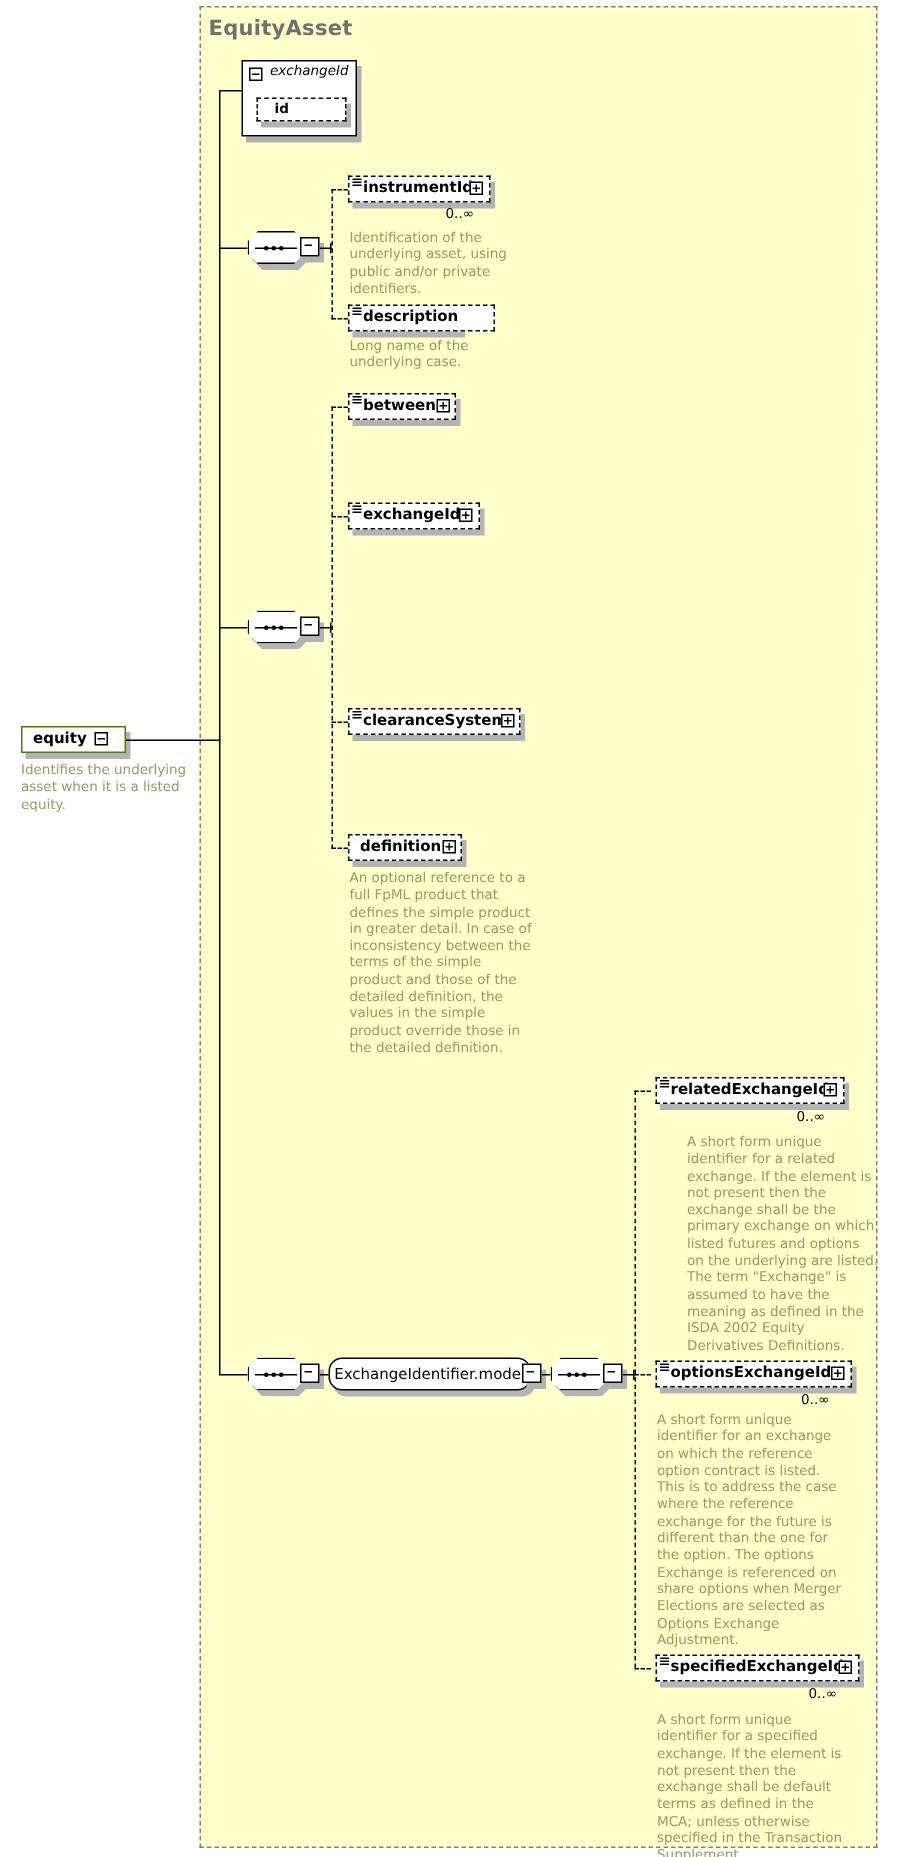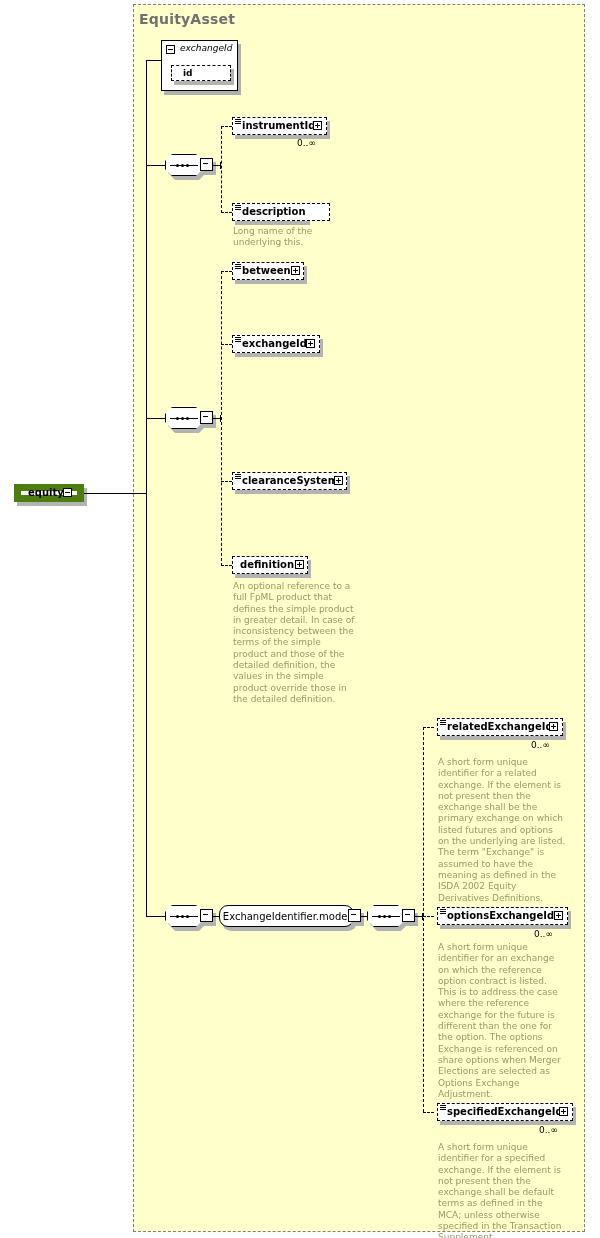--- a/index.html
+++ b/index.html
@@ -74,21 +74,21 @@
   
   .node{
     position:absolute;
     box-sizing:border-box;
     background:#ffffff;
     display:flex;
     align-items:center;
     white-space:nowrap;
   }
   .node.dashed{ border:1px dashed #000000; }
-  .node.solid{ border:7px solid #4d7c0f; }
+  .node.solid{ border:1px solid #4d7c0f; }
   .node-label{
     font-size:10px;
     font-weight:bold;
     color:#000;
     padding-left:9px;
     padding-right:3px;
     line-height:1;
   }
   .node-shadow{
     position:absolute;
@@ -195,20 +195,21 @@
 <div id="canvas">
 
   <div class="ct-box" style="left:133px;top:4px;width:452px;height:1228px;"></div>
   <div class="ct-title" style="left:139px;top:11px;">EquityAsset</div>
 
   <div class="node-shadow" style="left:17px;top:488px;width:70px;height:18px;"></div>
   <div class="node solid" style="left:14px;top:484px;width:70px;height:18px;padding-left:0;">
     <span class="node-label" style="padding-left:7px;">equity</span>
   </div>
   <div class="minus-sq" style="left:63px;top:488px;"></div>
+  <div class="doc" style="left:14px;top:509px;width:120px;">Identifies the underlying asset when it is a listed equity.</div>
 
   <div class="h-line" style="left:84px;top:493px;width:62px;"></div>
 
   <div class="v-line" style="left:146px;top:60px;height:856px;"></div>
 
   <div class="attr-shadow" style="left:164px;top:44px;width:77px;height:51px;"></div>
   <div class="attr-box" style="left:161px;top:40px;width:77px;height:51px;"></div>
   <div class="minus-sq" style="left:166px;top:45px;"></div>
   <div class="attr-head" style="left:180px;top:43px;">exchangeId</div>
 
@@ -240,31 +241,32 @@
   <div class="node dashed" style="left:232px;top:117px;width:95px;height:18px;">
     <span class="seq-glyph">
         <i></i>
         <i></i>
         <i></i>
       </span>
     <span class="node-label">instrumentId</span>
   </div>
   <div class="plus-sq" style="left:313px;top:121px;"></div>
   <div class="card" style="left:297px;top:138px;">0..∞</div>
+  <div class="doc" style="left:233px;top:154px;width:125px;">Identification of the underlying asset, using public and/or private identifiers.</div>
 
   <div class="node-shadow" style="left:235px;top:207px;width:75px;height:18px;"></div>
   <div class="node dashed" style="left:232px;top:203px;width:98px;height:18px;">
     <span class="seq-glyph">
         <i></i>
         <i></i>
         <i></i>
       </span>
     <span class="node-label">description</span>
   </div>
-  <div class="doc" style="left:233px;top:226px;width:125px;">Long name of the underlying this.</div>
+  <div class="doc" style="left:233px;top:226px;width:125px;">Long name of the underlying case.</div>
 
   <div class="h-line" style="left:146px;top:418px;width:19px;"></div>
   <div class="seq-shadow" style="left:168px;top:411px;"></div>
   <div class="seq" style="left:165px;top:407px;"></div>
   <div class="seq-bar" style="left:170px;top:417.5px;width:28px;"></div>
   <div class="seq-dots" style="left:176px;top:416.5px;">
       <b></b>
       <b></b>
       <b></b>
     </div>
@@ -362,21 +364,21 @@
   <div class="node dashed" style="left:437px;top:718px;width:126px;height:18px;">
     <span class="seq-glyph">
         <i></i>
         <i></i>
         <i></i>
       </span>
     <span class="node-label">relatedExchangeId</span>
   </div>
   <div class="plus-sq" style="left:549px;top:722px;"></div>
   <div class="card" style="left:531px;top:740px;">0..∞</div>
-  <div class="doc" style="left:438px;top:757px;width:128px;">A short form unique identifier for a related exchange. If the element is not present then the exchange shall be the primary exchange on which listed futures and options on the underlying are listed. The term "Exchange" is assumed to have the meaning as defined in the ISDA 2002 Equity Derivatives Definitions.</div>
+  <div class="doc" style="left:458px;top:757px;width:128px;">A short form unique identifier for a related exchange. If the element is not present then the exchange shall be the primary exchange on which listed futures and options on the underlying are listed. The term "Exchange" is assumed to have the meaning as defined in the ISDA 2002 Equity Derivatives Definitions.</div>
 
   <div class="node-shadow" style="left:440px;top:911px;width:131px;height:18px;"></div>
   <div class="node dashed" style="left:437px;top:907px;width:131px;height:18px;">
     <span class="seq-glyph">
         <i></i>
         <i></i>
         <i></i>
       </span>
     <span class="node-label">optionsExchangeId</span>
   </div>

